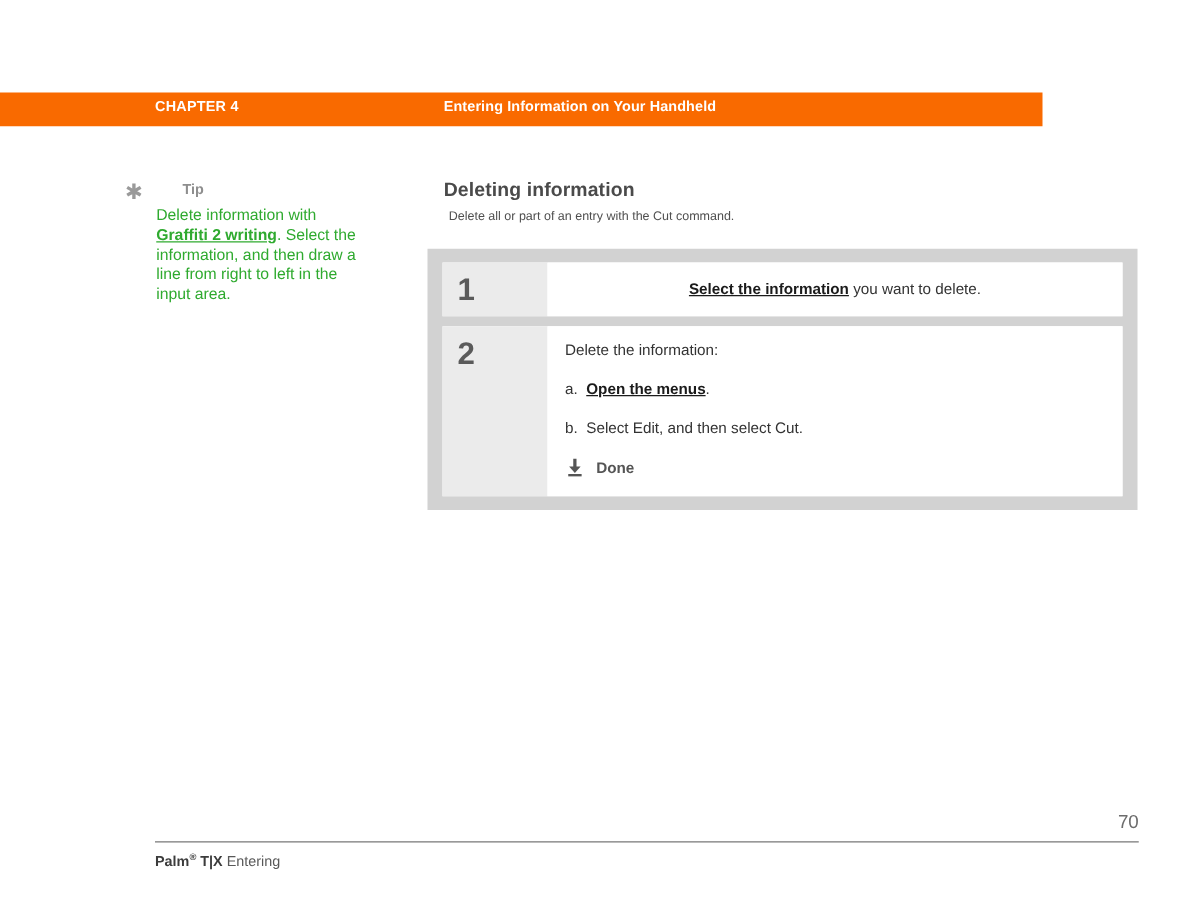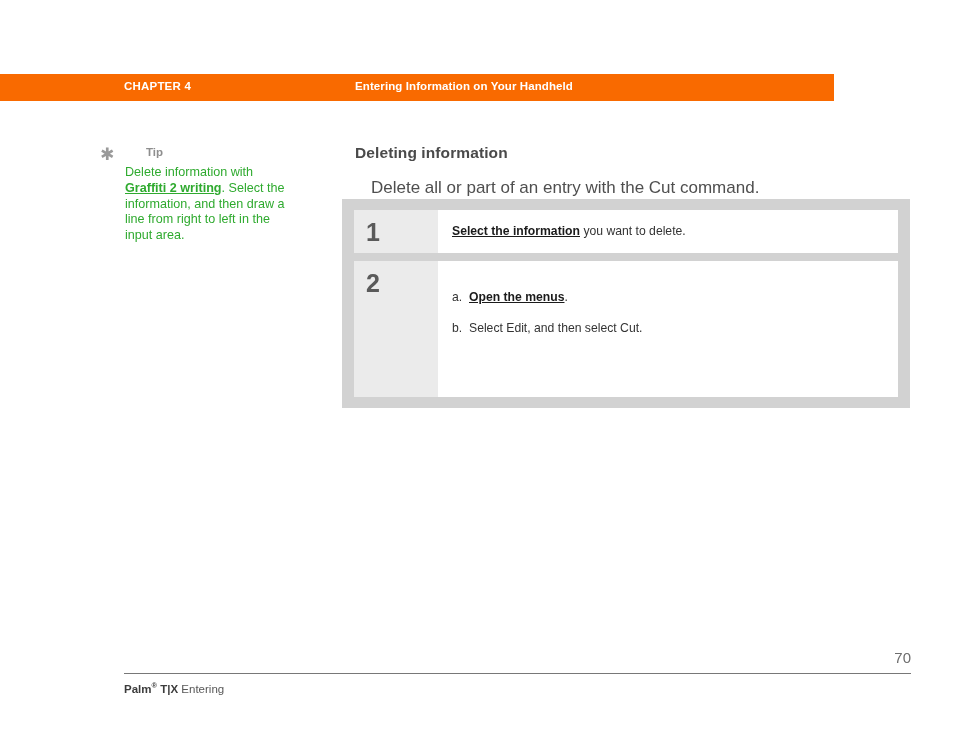--- a/index.html
+++ b/index.html
@@ -96,23 +96,23 @@
     width: 556px;
   }
   .section-title {
     font-size: 15.5px;
     font-weight: bold;
     color: #4a4a4a;
     margin: 0 0 6px 0;
     letter-spacing: 0.1px;
   }
   .section-sub {
-    font-size: 17px;
+    font-size: 10px;
     color: #4f4f4f;
-    margin: 16px;
+    margin: 4px;
   }
 
   
   .steps-panel {
     position: absolute;
     left: 342px;
     top: 199px;
     width: 568px;
     background: #d2d2d2;
     padding: 11px 12px 11px 12px;
@@ -137,21 +137,21 @@
   }
   .step-body {
     flex: 1 1 auto;
     background: #ffffff;
     padding: 14px 14px 14px 14px;
     box-sizing: border-box;
     font-size: 12.2px;
     color: #333333;
   }
   .step1 .step-num { height: 43px; }
-  .step1 .step-body { padding-top: 14px; padding-bottom: 6px; }
+  .step1 .step-body { padding-top: 14px; padding-bottom: 6px; text-align: center; }
   .step2 .step-num { height: 136px; }
   .step2 .step-body { padding-top: 12px; padding-bottom: 12px; }
 
   .step-lead {
     margin: 0 0 0 0;
   }
   .black-link {
     font-weight: bold;
     text-decoration: underline;
     color: #1b1b1b;
@@ -251,32 +251,43 @@
   <div class="step-row step1">
     <div class="step-num">1</div>
     <div class="step-body">
       <p class="step-lead"><a class="black-link" href="#">Select the information</a><span> you want to delete.</span></p>
     </div>
   </div>
 
   <div class="step-row step2">
     <div class="step-num">2</div>
     <div class="step-body">
+      <p class="step-lead">Delete the information:</p>
 
       <ul class="sub-list">
         <li class="sub-item">
           <span class="sub-marker">a.</span>
           <span><a class="black-link" href="#">Open the menus</a><span>.</span></span>
         </li>
         <li class="sub-item">
           <span class="sub-marker">b.</span>
           <span>Select Edit, and then select Cut.</span>
         </li>
       </ul>
 
+      <div class="done-row">
+        <span class="done-icon">
+          <svg width="16" height="16" viewBox="0 0 16 16" xmlns="http://www.w3.org/2000/svg">
+            <rect x="6.6" y="1" width="2.6" height="7.2" fill="#555555"></rect>
+            <polygon points="3.3,7.2 12.5,7.2 7.9,12.4" fill="#555555"></polygon>
+            <rect x="2.6" y="13.2" width="10.7" height="1.9" fill="#555555"></rect>
+          </svg>
+        </span>
+        <span class="done-label">Done</span>
+      </div>
     </div>
   </div>
 
 </div>
 
 <div class="footer-rule"></div>
 <div class="footer-left"><span class="brand">Palm</span><sup class="brand">®</sup><span class="brand"> T|X</span><span> Entering</span></div>
 <div class="footer-page">70</div>
 
 </body></html>

